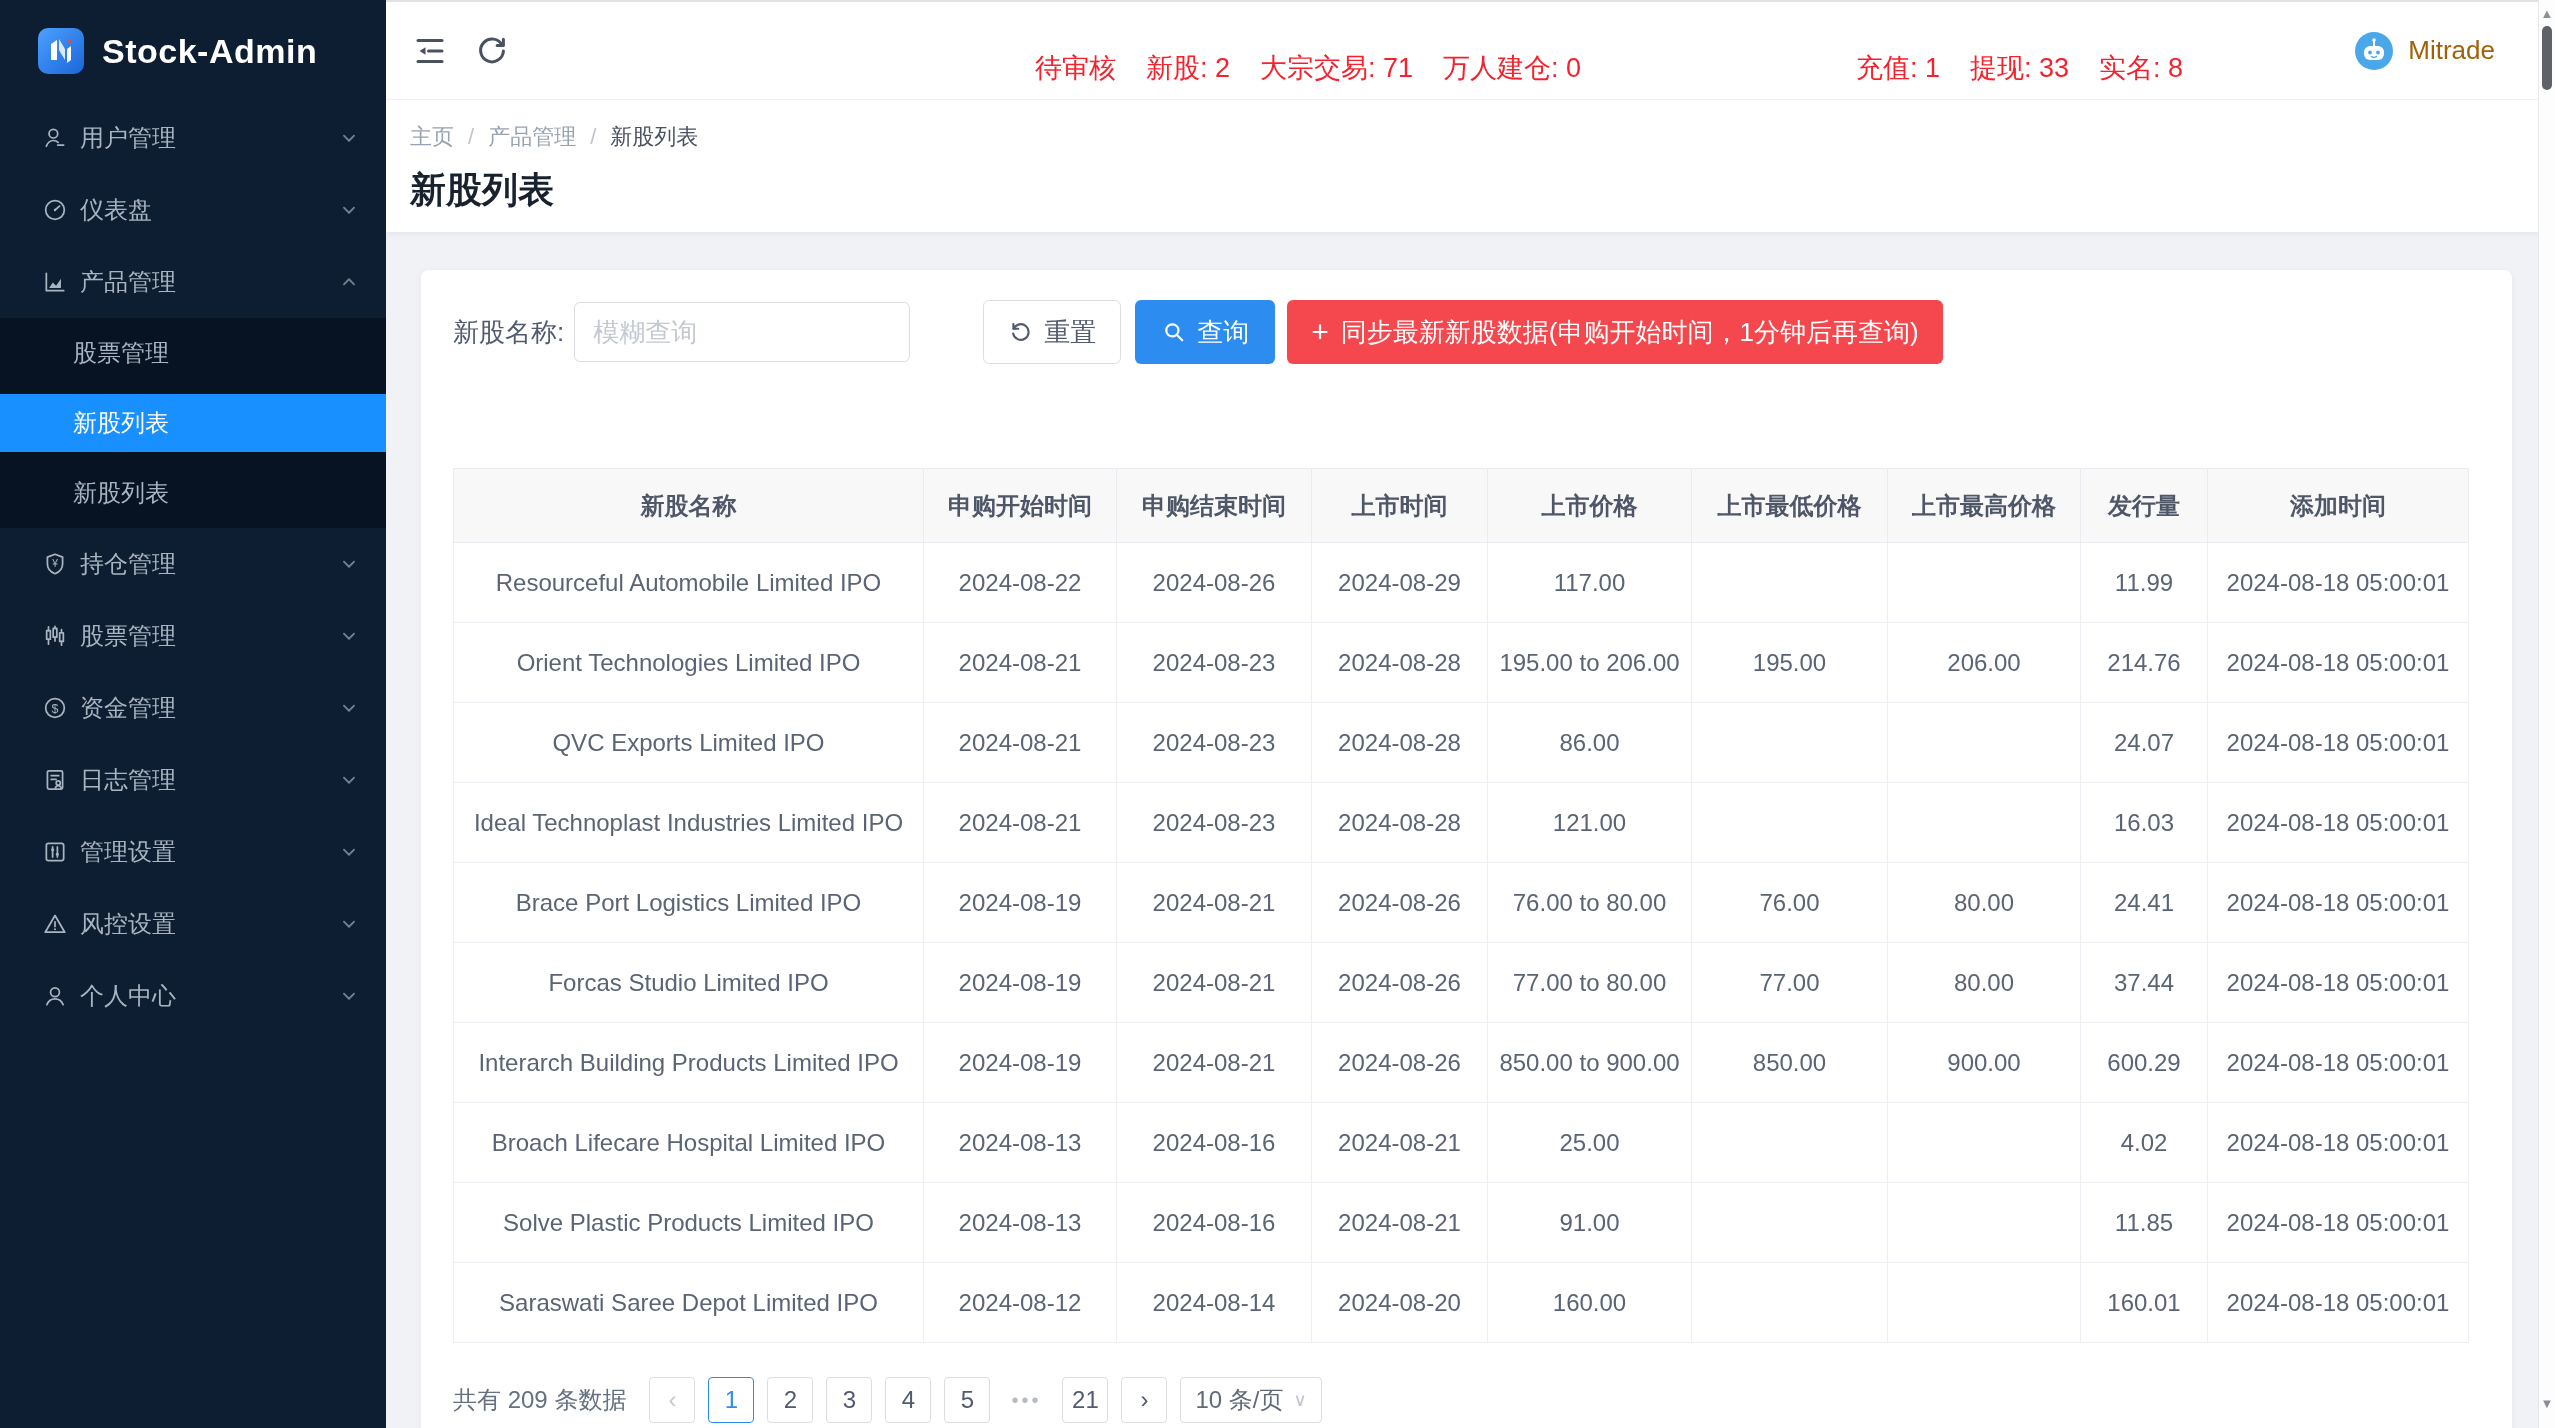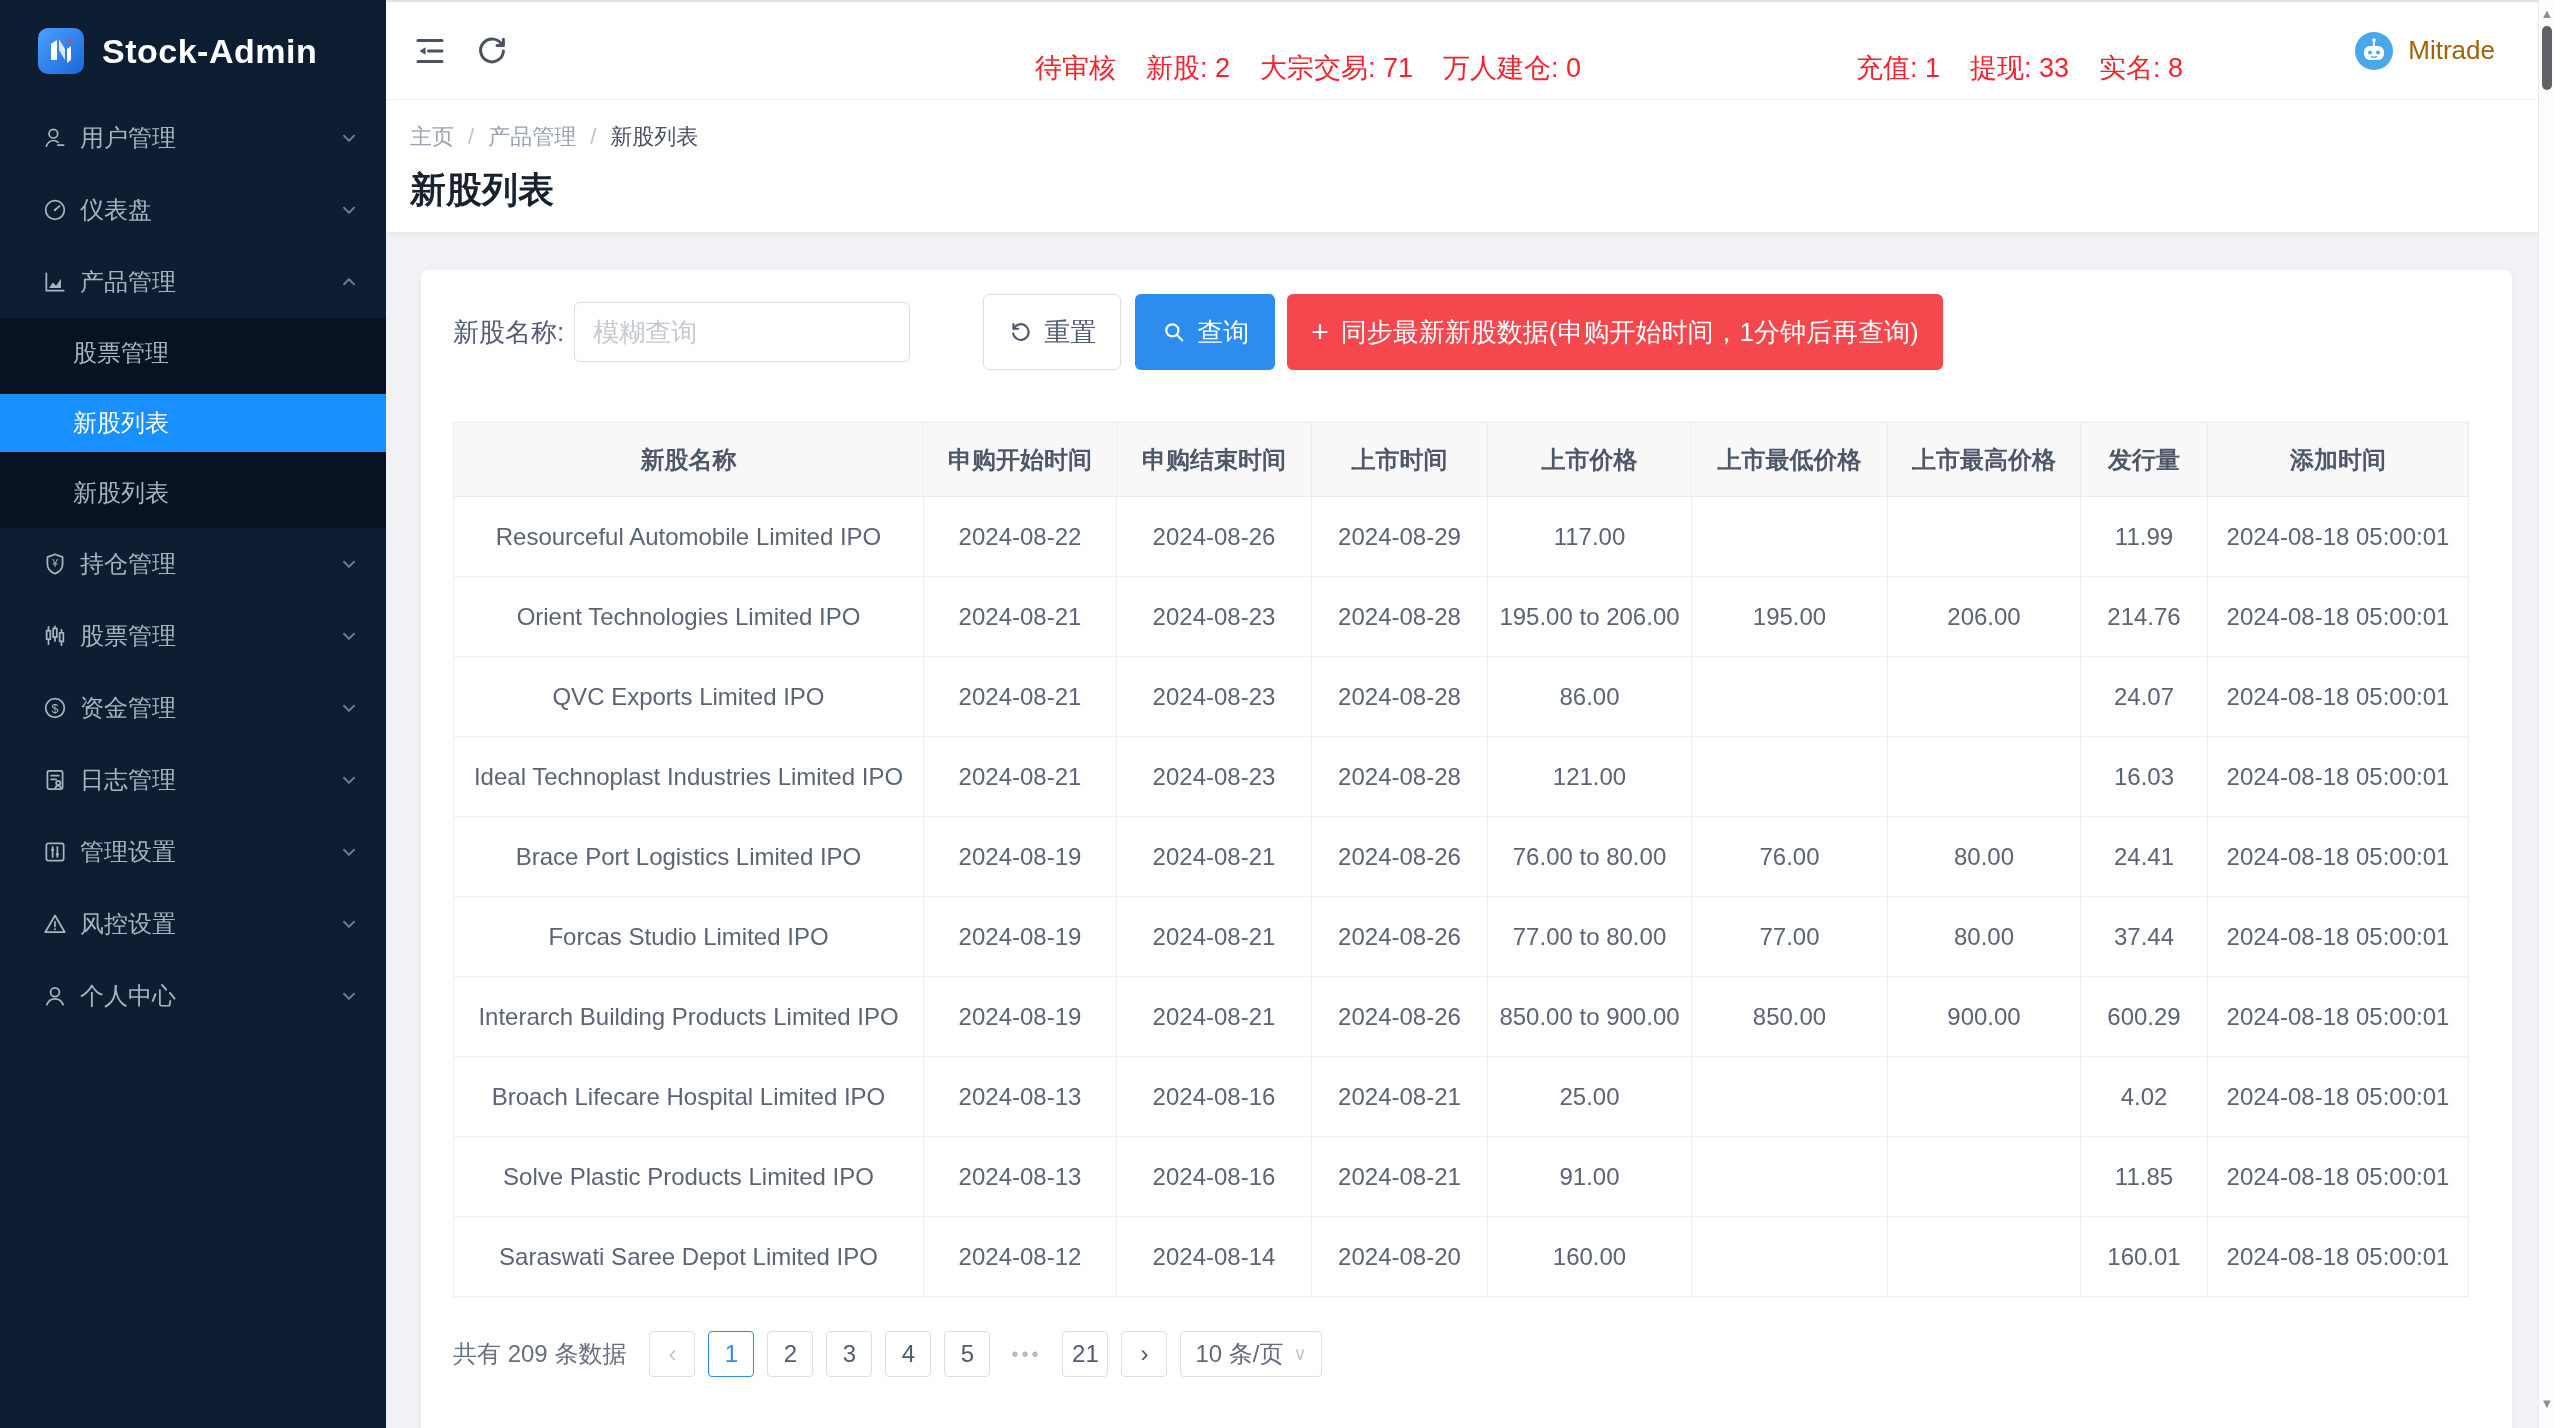--- a/index.html
+++ b/index.html
@@ -46,32 +46,32 @@
   .content { padding:38px 0 0 35px; }
   .card { width:2091px; min-height:1190px; background:#ffffff; border-radius:8px;
           box-shadow:0 2px 8px rgba(31,45,61,.05); padding:32px 44px 0 32px; }
 
   
   .search-row { display:flex; align-items:center; height:60px; }
   .search-label { font-size:26px; color:#515a6e; margin-right:10px; }
   .search-input { width:336px; height:60px; border:1px solid #dcdee2; border-radius:6px; padding:0 18px;
                   font-size:26px; color:#515a6e; outline:none; font-family:"Liberation Sans",sans-serif; }
   .search-input::placeholder { color:#c3c8d2; }
-  .btn { height:76px; border-radius:6px; font-size:26px; display:inline-flex; align-items:center; gap:10px;
+  .btn { height:64px; border-radius:6px; font-size:26px; display:inline-flex; align-items:center; gap:10px;
          cursor:pointer; border:none; font-family:"Liberation Sans",sans-serif; }
   .btn svg { width:26px; height:26px; fill:none; stroke-width:2; stroke-linecap:round; stroke-linejoin:round; }
   .btn-reset { margin-left:73px; padding:0 24px; background:#ffffff; border:1px solid #dcdee2; color:#515a6e; }
   .btn-reset svg { stroke:#515a6e; }
   .btn-query { margin-left:14px; padding:16px 26px; background:#2d8cf0; color:#ffffff; }
   .btn-query svg { stroke:#ffffff; }
   .btn-sync { margin-left:12px; padding:0 24px; background:#f5484e; color:#ffffff; }
   .btn-sync .plus { font-size:30px; font-weight:normal; margin-right:2px; }
 
   
-  .table-wrap { margin-top:60px; }
+  .table-wrap { margin-top:106px; }
   table { width:2015px; border-collapse:collapse; table-layout:fixed; font-size:24px; }
   th { height:74px; background:#f8f8f9; color:#4e5768; font-weight:bold; border:1px solid #e9ebf0; text-align:center; }
   td { height:80px; background:#ffffff; color:#5a6475; border:1px solid #edeff4; text-align:center; }
 
   
   .pagination { margin-top:34px; display:flex; justify-content:flex-start; align-items:center;
                 padding-right:36px; font-size:24px; color:#657180; }
   .total-text { margin-right:10px; }
   .page-btn { min-width:46px; height:46px; border:1px solid #dcdee2; border-radius:4px; background:#ffffff;
               display:inline-flex; align-items:center; justify-content:center; margin-left:13px;

